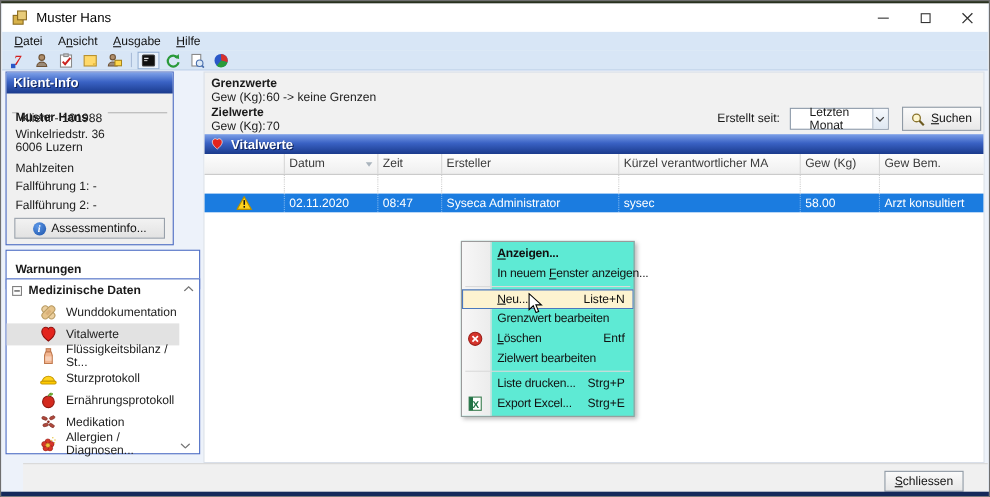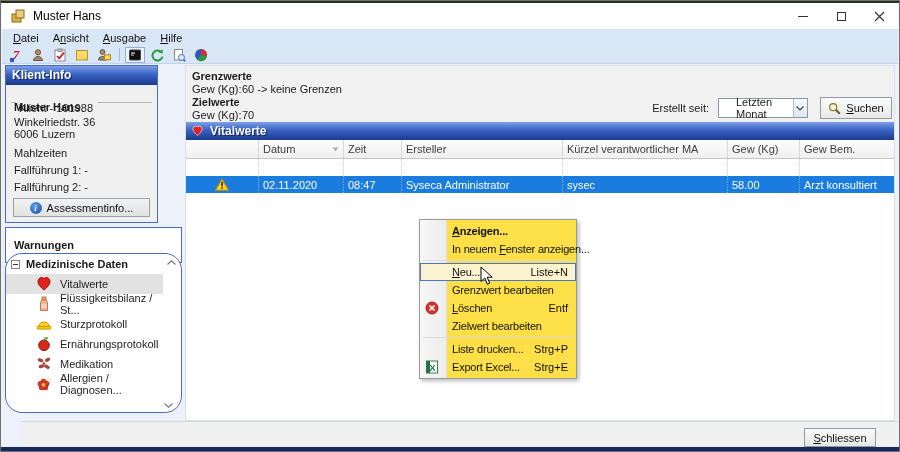--- a/index.html
+++ b/index.html
@@ -38,21 +38,21 @@
   .ki-line { position:absolute; left:8px; right:6px; }
   .grp { position:absolute; left:5px; right:5px; top:5px; display:flex; align-items:center; color:#222; }
   .grp::before { content:""; width:5px; height:1px; background:#b5b5b5; }
   .grp::after { content:""; flex:1; height:1px; background:#b5b5b5; margin-left:3px; }
   .grp span { padding:0 2px 0 3px;margin-top:12px; }
   .btn-assess { position:absolute; left:7px; right:7px; top:113px; height:19px; background:linear-gradient(#f2f2f2,#e2e2e2); border:1px solid #98a0aa; display:flex; align-items:center; justify-content:center; gap:5px; font-size:11px; color:#111; }
   .info-icon { width:12px; height:12px; border-radius:50%; background:radial-gradient(circle at 35% 30%, #5b97e8, #1c52a8); color:#fff; font:italic bold 9px "Liberation Serif", serif; display:flex; align-items:center; justify-content:center; }
 
   #panel-warn { left:4px; top:226px; width:177px; height:36px; background:#fff; display:flex; align-items:center; padding-left:8px; font-weight:bold; }
 
-  #panel-tree { left:4px; top:252px; width:177px; height:160px; background:#fff;border-radius:17px; }
+  #panel-tree { left:4px; top:252px; width:177px; height:160px; background:#fff; }
   .tree-header { position:relative; height:20px; display:flex; align-items:center; gap:6px; padding-left:5px; font-weight:bold; }
   .collapse-box { width:9px; height:9px; background:#fff; border:1px solid #808080; position:relative; }
   .collapse-box::after { content:""; position:absolute; left:1px; right:1px; top:3px; height:1px; background:#333; }
   .scroll-chevron { position:absolute; right:5px; }
   .scroll-chevron.up { top:6px; }
   .scroll-chevron.down { bottom:4px; right:8px; }
   .tree-item { position:relative; height:20px; display:flex; align-items:center; gap:8px; padding-left:30px; margin-right:18px; color:#222; }
   .tree-item.selected { background:#e2e2e2; }
   .ticon { width:16px; height:16px; flex:0 0 16px; }
 
@@ -77,21 +77,21 @@
   .grid-empty-row .cell { border-right:1px dotted #cfcfcf; height:100%; }
   .grid-row { height:17px; display:flex; background:#1b7ce0; color:#fff; align-items:center; }
   .grid-row .cell { display:flex; align-items:center; padding:0 4px; border-right:1px dotted rgba(255,255,255,.45); height:100%; overflow:hidden; white-space:nowrap; }
   .grid-row .cell.center { justify-content:center; }
 
   
   .bottombar { position:absolute; left:1px; right:1px; top:420px; height:28px; background:#f0f0f0; border-top:1px solid #d8d8d8;margin-left:19px; }
   .btn-close { position:absolute; right:22px; top:6px; width:72px; height:19px; background:linear-gradient(#fafafa,#e7e7e7); border:1px solid #8f9aa5; display:flex; align-items:center; justify-content:center; color:#111; }
 
   
-  .context-menu { position:absolute; left:418px; top:218px; width:158px; background:#fde047; border:1px solid #9a9a9a; box-shadow:2px 2px 4px rgba(0,0,0,.28); padding:2px 0; z-index:20; }
+  .context-menu { position:absolute; left:418px; top:218px; width:158px; background:#5eead4; border:1px solid #9a9a9a; box-shadow:2px 2px 4px rgba(0,0,0,.28); padding:2px 0; z-index:20; }
   .context-menu::before { content:""; position:absolute; left:0; top:0; bottom:0; width:26px; background:linear-gradient(90deg,#f7f7f7,#ececec); border-right:1px solid #e0e0e0; }
   .cm-item { position:relative; height:18px; display:flex; align-items:center; padding:0 8px 0 32px; color:#111; }
   .cm-item.bold .cm-label { font-weight:bold; }
   .cm-item.highlighted { background:#fdf3d0; box-shadow:inset 0 0 0 1px #4a78be; }
   .cm-label { white-space:nowrap; letter-spacing:-0.2px; }
   .cm-shortcut { margin-left:auto; padding-left:10px; }
   .cm-sep { height:1px; background:#dadada; margin:2px 3px; position:relative; z-index:1; }
   .cm-icon { position:absolute; left:5px; top:2px; width:14px; height:14px; }
 
   .cursor { position:absolute; left:479px; top:265px; z-index:30; }
@@ -214,20 +214,32 @@
   </div>
 
   <div class="panel" id="panel-tree">
     <div class="tree-header">
       <span class="collapse-box"></span>
       <span>Medizinische Daten</span>
       <svg class="scroll-chevron up" width="9" height="5" viewBox="0 0 9 5">
           <path d="M0.5 4.5 L4.5 0.8 L8.5 4.5" fill="none" stroke="#777" stroke-width="1.2"></path>
         </svg>
     </div>
+    <div class="tree-item">
+      <svg class="ticon" viewBox="0 0 16 16">
+          <g transform="rotate(45 8 8)">
+            <rect x="1" y="5" width="14" height="6" rx="3" fill="#ecd0a0" stroke="#b99b62"></rect>
+          </g>
+          <g transform="rotate(-45 8 8)">
+            <rect x="1" y="5" width="14" height="6" rx="3" fill="#e6c38a" stroke="#b99b62"></rect>
+            <rect x="5.5" y="6.5" width="5" height="3" fill="#d9b078"></rect>
+          </g>
+        </svg>
+      <span>Wunddokumentation</span>
+    </div>
     <div class="tree-item selected">
       <svg class="ticon" viewBox="0 0 16 16">
           <path d="M8 14 C8 14 2 9.5 2 5.5 C2 3 4 1.5 5.8 1.5 C7 1.5 7.7 2.2 8 2.8 C8.3 2.2 9 1.5 10.2 1.5 C12 1.5 14 3 14 5.5 C14 9.5 8 14 8 14 Z" fill="#e3241d" stroke="#8f0f0c"></path>
         </svg>
       <span>Vitalwerte</span>
     </div>
     <div class="tree-item">
       <svg class="ticon" viewBox="0 0 16 16">
           <rect x="6" y="1" width="4" height="3" fill="#e8a07a" stroke="#c07a50"></rect>
           <path d="M5.5 4 h5 l1 3 v7.5 h-7 V7 Z" fill="#f2b590" stroke="#c07a50"></path>

